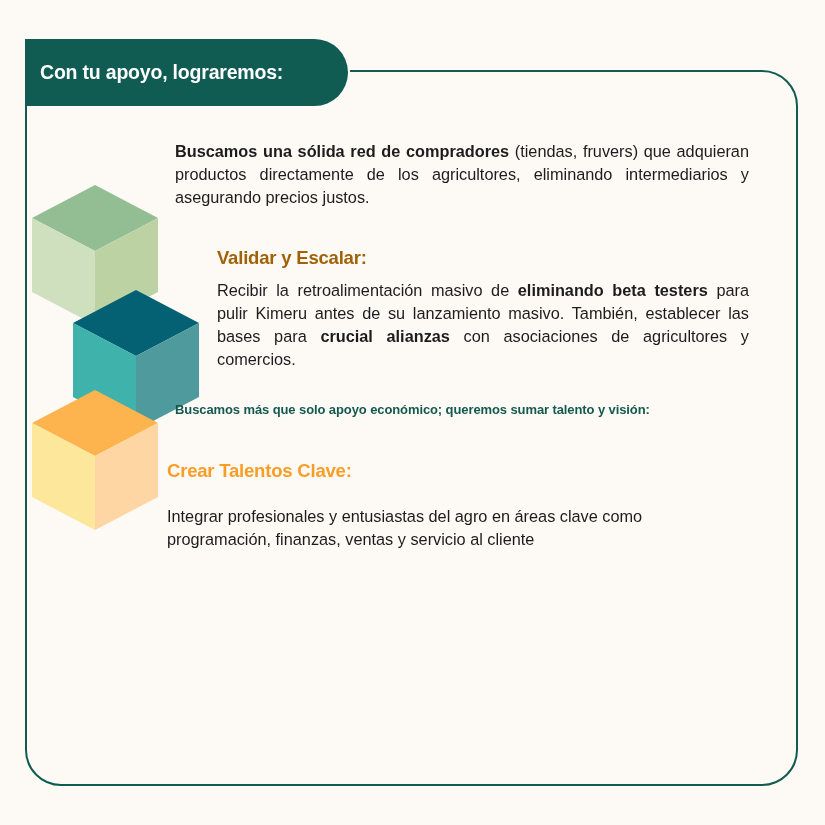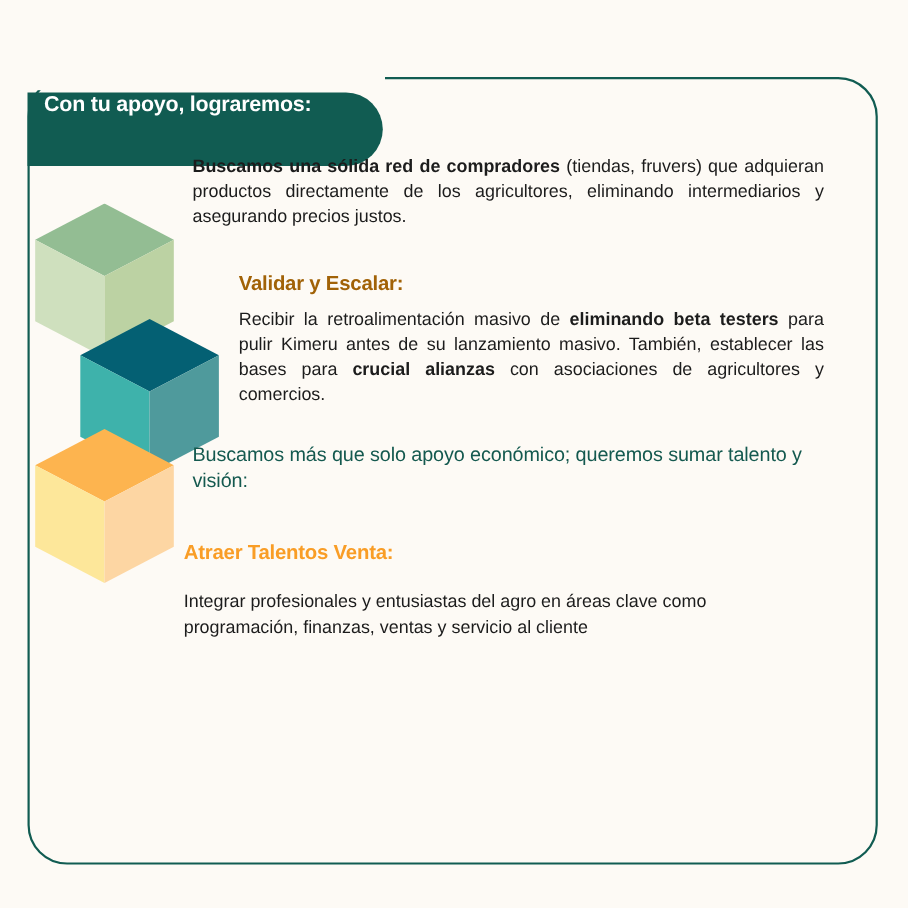--- a/index.html
+++ b/index.html
@@ -45,21 +45,21 @@
   
   .banner {
     position: absolute;
     left: 25px;
     top: 39px;
     width: 323px;
     height: 67px;
     background: #115c52;
     border-radius: 0 34px 34px 0;
     display: flex;
-    margin-top: 45px;
+    align-items: center;
   }
   .banner-title {
     color: #ffffff;
     font-size: 19.5px;
     font-weight: bold;
     letter-spacing: -0.2px;
     padding-left: 15px;
     white-space: nowrap;
   }
 
@@ -101,22 +101,22 @@
     text-align: justify;
   }
   p.body.left { text-align: left; }
   p.body b { font-weight: bold; }
 
   .indent-1 { margin-left: 8px; }
   .indent-2 { margin-left: 50px; }
 
   .note {
     margin: 0;
-    font-size: 18px;
-    font-weight: normal;
+    font-size: 13px;
+    font-weight: bold;
     line-height: 1.35;
     color: #14594f;
     letter-spacing: -0.1px;
   }
 
   .sp-a { height: 34px; }
   .sp-b { height: 26px; }
   .sp-c { height: 37px; }
   .sp-d { height: 14px; }
 </style>
@@ -170,19 +170,19 @@
 
     <div class="sp-b"></div>
 
     <div class="block indent-1">
       <p class="note">Buscamos más que solo apoyo económico; queremos sumar talento y visión:</p>
     </div>
 
     <div class="sp-c"></div>
 
     <div class="block">
-      <h3 class="heading orange">Atraer Talentos Venta:</h3>
+      <h3 class="heading orange">Crear Talentos Clave:</h3>
       <div class="sp-d"></div>
       <p class="body left">Integrar profesionales y entusiastas del agro en áreas clave como programación, finanzas, ventas y servicio al cliente</p>
     </div>
 
   </div>
 </div>
 
 </body></html>

